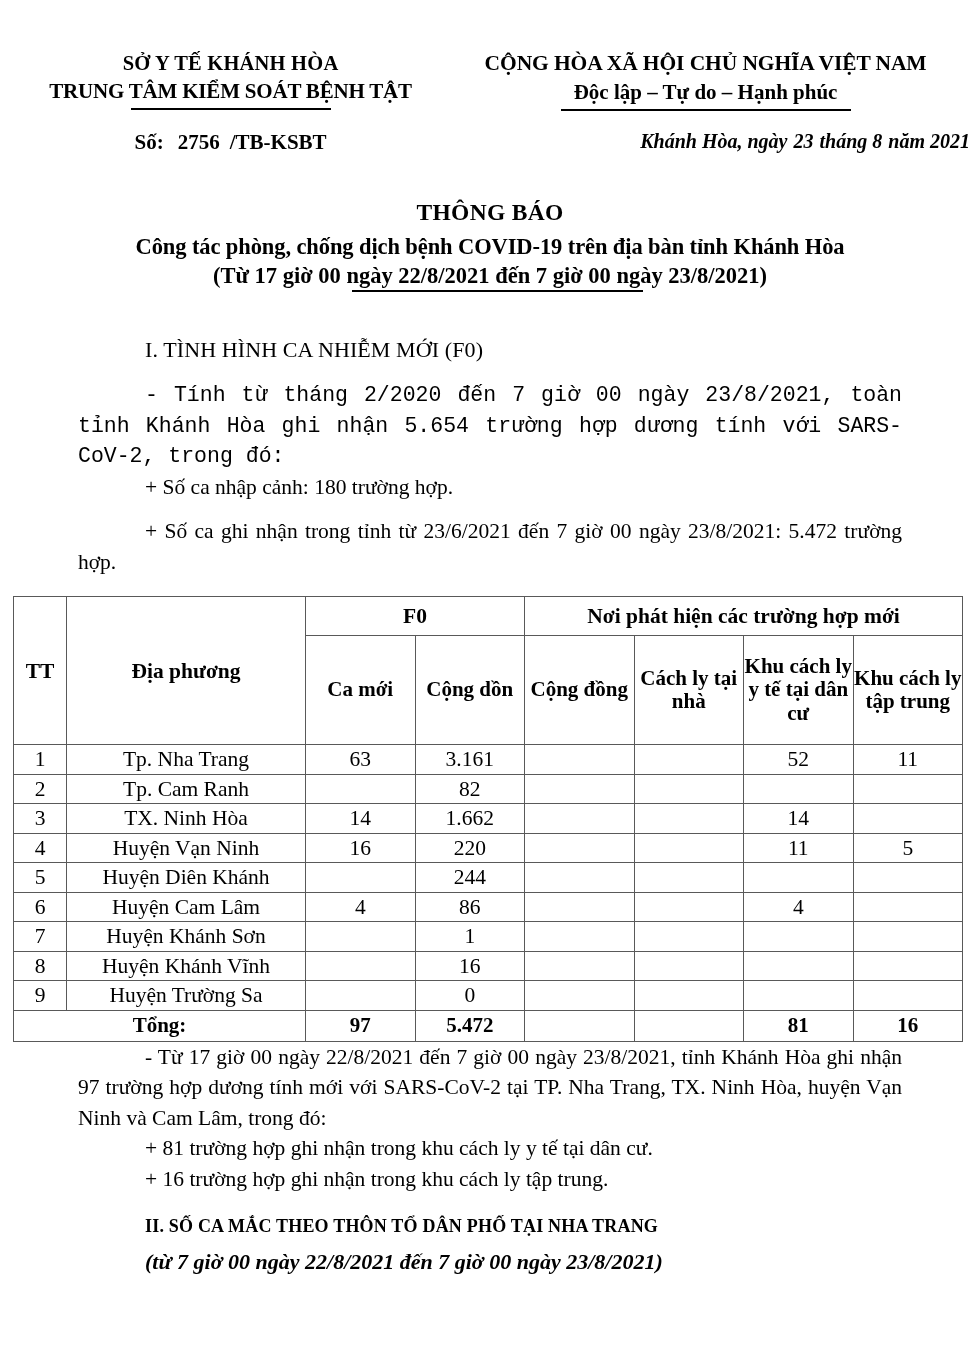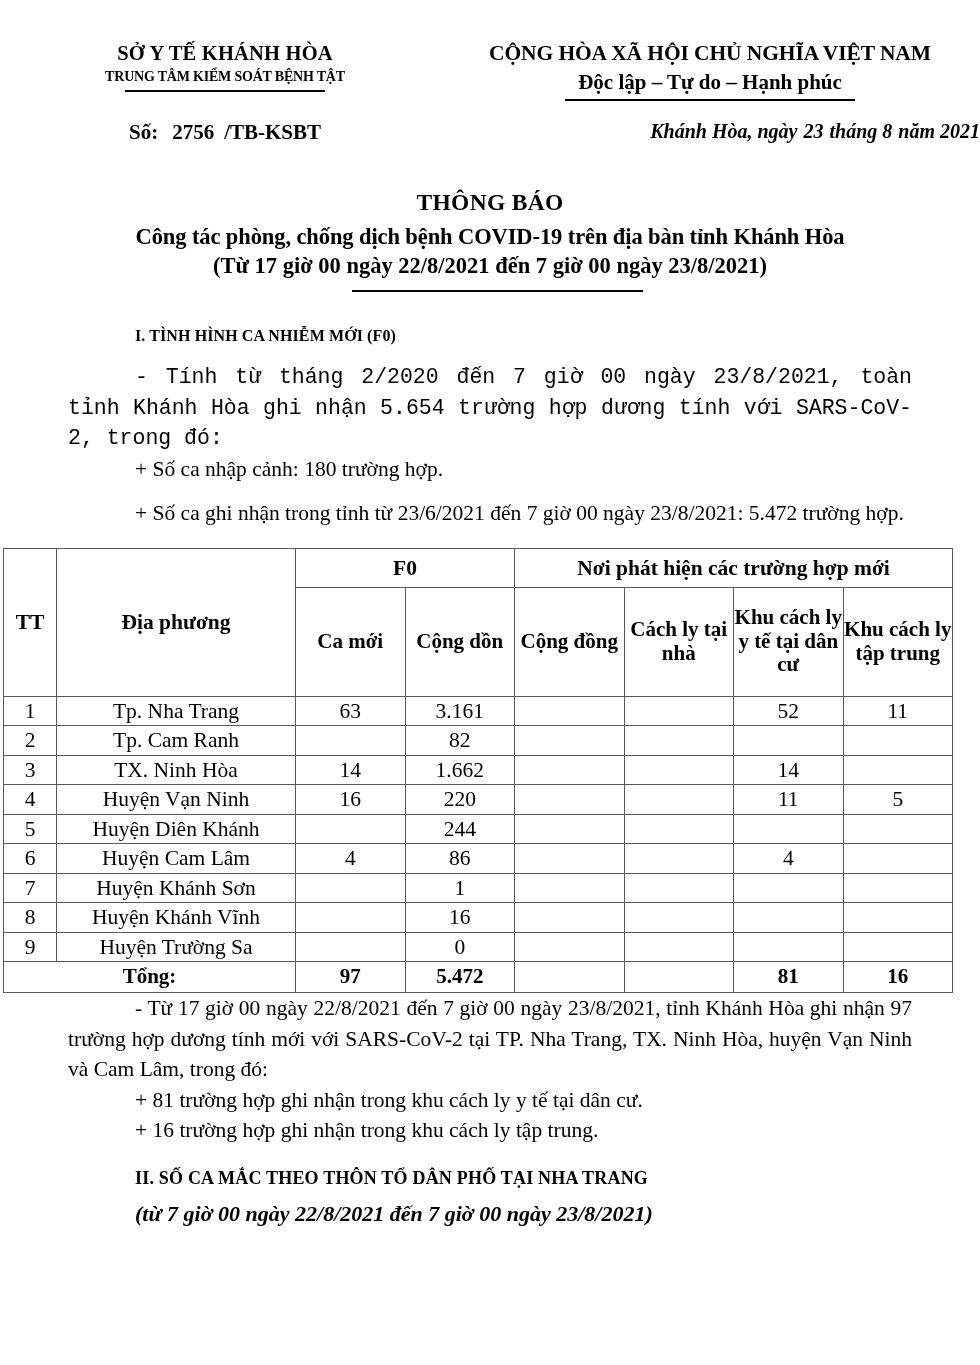--- a/index.html
+++ b/index.html
@@ -15,21 +15,21 @@
     font-family: "Liberation Serif", "DejaVu Serif", serif;
     color: #000000;
     overflow: hidden;
   }
 
   .page {
     position: relative;
     width: 980px;
     height: 1202px;
     box-sizing: border-box;
-    padding: 0;
+    padding: 10px;
   }
 
   
   .letterhead {
     display: flex;
     flex-direction: row;
     align-items: flex-start;
     padding-top: 40px;
   }
   .lh-left {
@@ -42,21 +42,21 @@
     text-align: center;
   }
   .org-line1 {
     font-size: 20.5px;
     font-weight: bold;
     letter-spacing: 0.2px;
     line-height: 1.3;
     white-space: nowrap;
   }
   .org-line2 {
-    font-size: 14px;
+    font-size: 21px;
     font-weight: bold;
     line-height: 1.35;
     display: inline-block;
     letter-spacing: -0.2px;
     white-space: nowrap;
   }
   .nation-line1 {
     font-size: 21.5px;
     font-weight: bold;
     line-height: 1.3;
@@ -135,22 +135,22 @@
   .title-underline {
     position: absolute;
     left: 352px;
     top: 290px;
     width: 291px;
     border-bottom: 2px solid #000;
   }
 
   
   .section-head {
-    font-size: 16px;
-    font-weight: bold;
+    font-size: 22px;
+    font-weight: normal;
     margin-left: 135px;
     letter-spacing: 0.1px;
   }
   #section-1-head { margin-top: 46px; }
 
   .para {
     font-size: 21.5px;
     line-height: 1.42;
     margin-left: 68px;
     margin-right: 68px;

